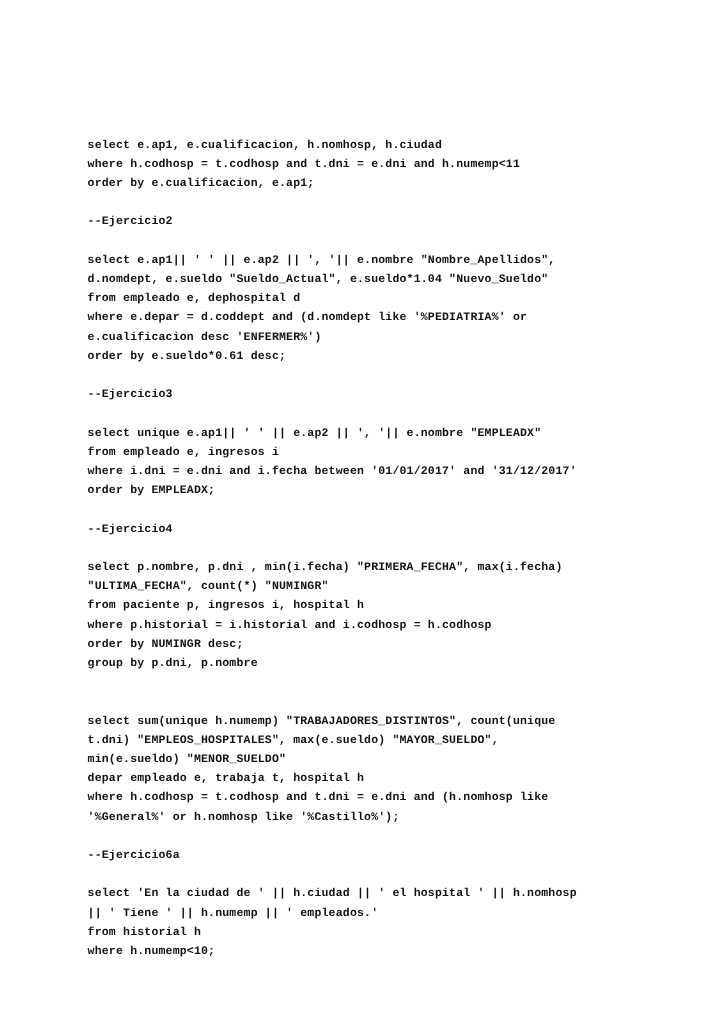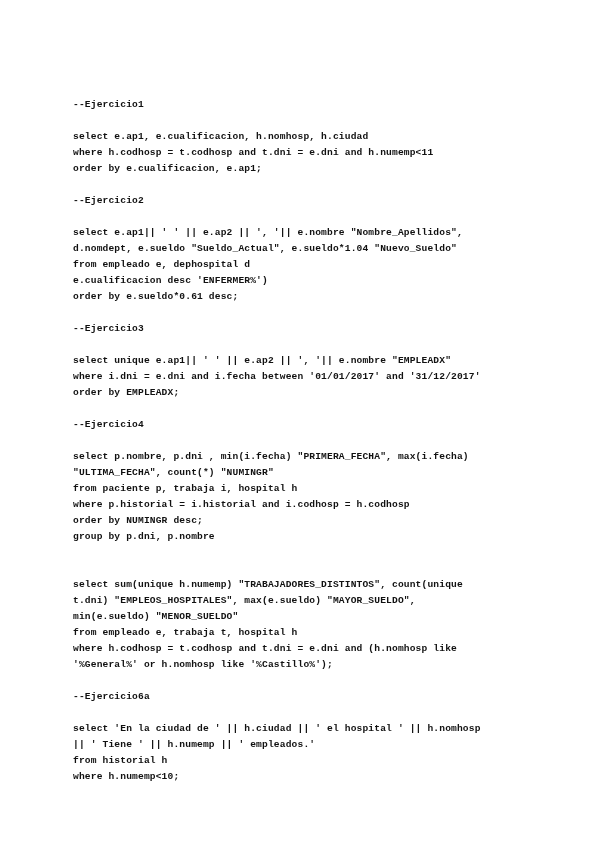--- a/index.html
+++ b/index.html
@@ -29,62 +29,63 @@
     .gap { height: 16px; }
     .code-line { white-space: pre; height: 16px; }
     .section { margin-bottom: 16px; }
   </style>
 </head>
 <body>
 
 <div class="page">
 
   <div class="section">
-    <div class="comment">--Ejercicio1</div>
     <div class="gap"></div>
     <div class="code-line">select e.ap1, e.cualificacion, h.nomhosp, h.ciudad</div>
     <div class="code-line">where h.codhosp = t.codhosp and t.dni = e.dni and h.numemp&lt;11</div>
     <div class="code-line">order by e.cualificacion, e.ap1;</div>
   </div>
 
   <div class="section">
     <div class="comment">--Ejercicio2</div>
     <div class="gap"></div>
     <div class="code-line">select e.ap1|| ' ' || e.ap2 || ', '|| e.nombre "Nombre_Apellidos",</div>
     <div class="code-line">d.nomdept, e.sueldo "Sueldo_Actual", e.sueldo*1.04 "Nuevo_Sueldo"</div>
     <div class="code-line">from empleado e, dephospital d</div>
+    <div class="code-line">where e.depar = d.coddept and (d.nomdept like '%PEDIATRIA%' or</div>
     <div class="code-line">e.cualificacion desc 'ENFERMER%')</div>
     <div class="code-line">order by e.sueldo*0.61 desc;</div>
   </div>
 
   <div class="section">
     <div class="comment">--Ejercicio3</div>
     <div class="gap"></div>
     <div class="code-line">select unique e.ap1|| ' ' || e.ap2 || ', '|| e.nombre "EMPLEADX"</div>
+    <div class="code-line">from empleado e, ingresos i</div>
     <div class="code-line">where i.dni = e.dni and i.fecha between '01/01/2017' and '31/12/2017'</div>
     <div class="code-line">order by EMPLEADX;</div>
   </div>
 
   <div class="section">
     <div class="comment">--Ejercicio4</div>
     <div class="gap"></div>
     <div class="code-line">select p.nombre, p.dni , min(i.fecha) "PRIMERA_FECHA", max(i.fecha)</div>
     <div class="code-line">"ULTIMA_FECHA", count(*) "NUMINGR"</div>
-    <div class="code-line">from paciente p, trabaja i, hospital h</div>
+    <div class="code-line">from paciente p, ingresos i, hospital h</div>
     <div class="code-line">where p.historial = i.historial and i.codhosp = h.codhosp</div>
     <div class="code-line">order by NUMINGR desc;</div>
     <div class="code-line">group by p.dni, p.nombre</div>
   </div>
 
   <div class="section">
     <div class="gap"></div>
     <div class="code-line">select sum(unique h.numemp) "TRABAJADORES_DISTINTOS", count(unique</div>
     <div class="code-line">t.dni) "EMPLEOS_HOSPITALES", max(e.sueldo) "MAYOR_SUELDO",</div>
     <div class="code-line">min(e.sueldo) "MENOR_SUELDO"</div>
-    <div class="code-line">from empleado e, trabaja t, hospital h</div>
+    <div class="code-line">depar empleado e, trabaja t, hospital h</div>
     <div class="code-line">where h.codhosp = t.codhosp and t.dni = e.dni and (h.nomhosp like</div>
     <div class="code-line">'%General%' or h.nomhosp like '%Castillo%');</div>
   </div>
 
   <div class="section">
     <div class="comment">--Ejercicio6a</div>
     <div class="gap"></div>
     <div class="code-line">select 'En la ciudad de ' || h.ciudad || ' el hospital ' || h.nomhosp</div>
     <div class="code-line">|| ' Tiene ' || h.numemp || ' empleados.'</div>
     <div class="code-line">from historial h</div>

